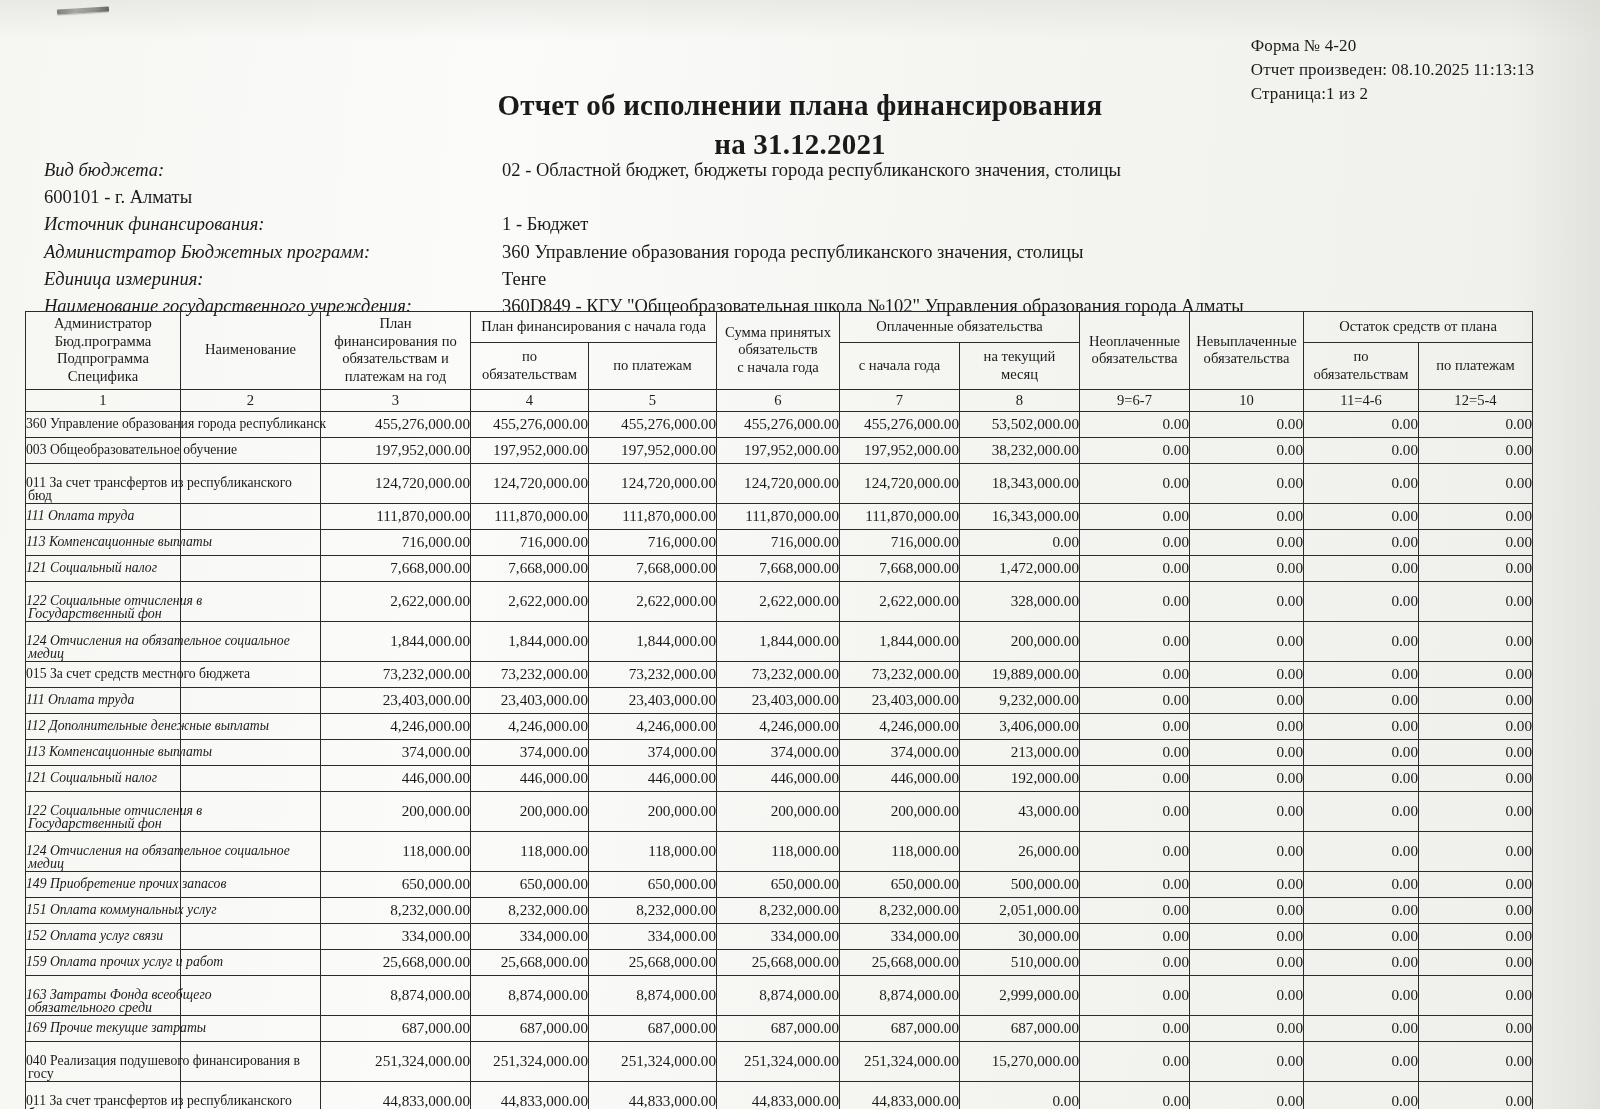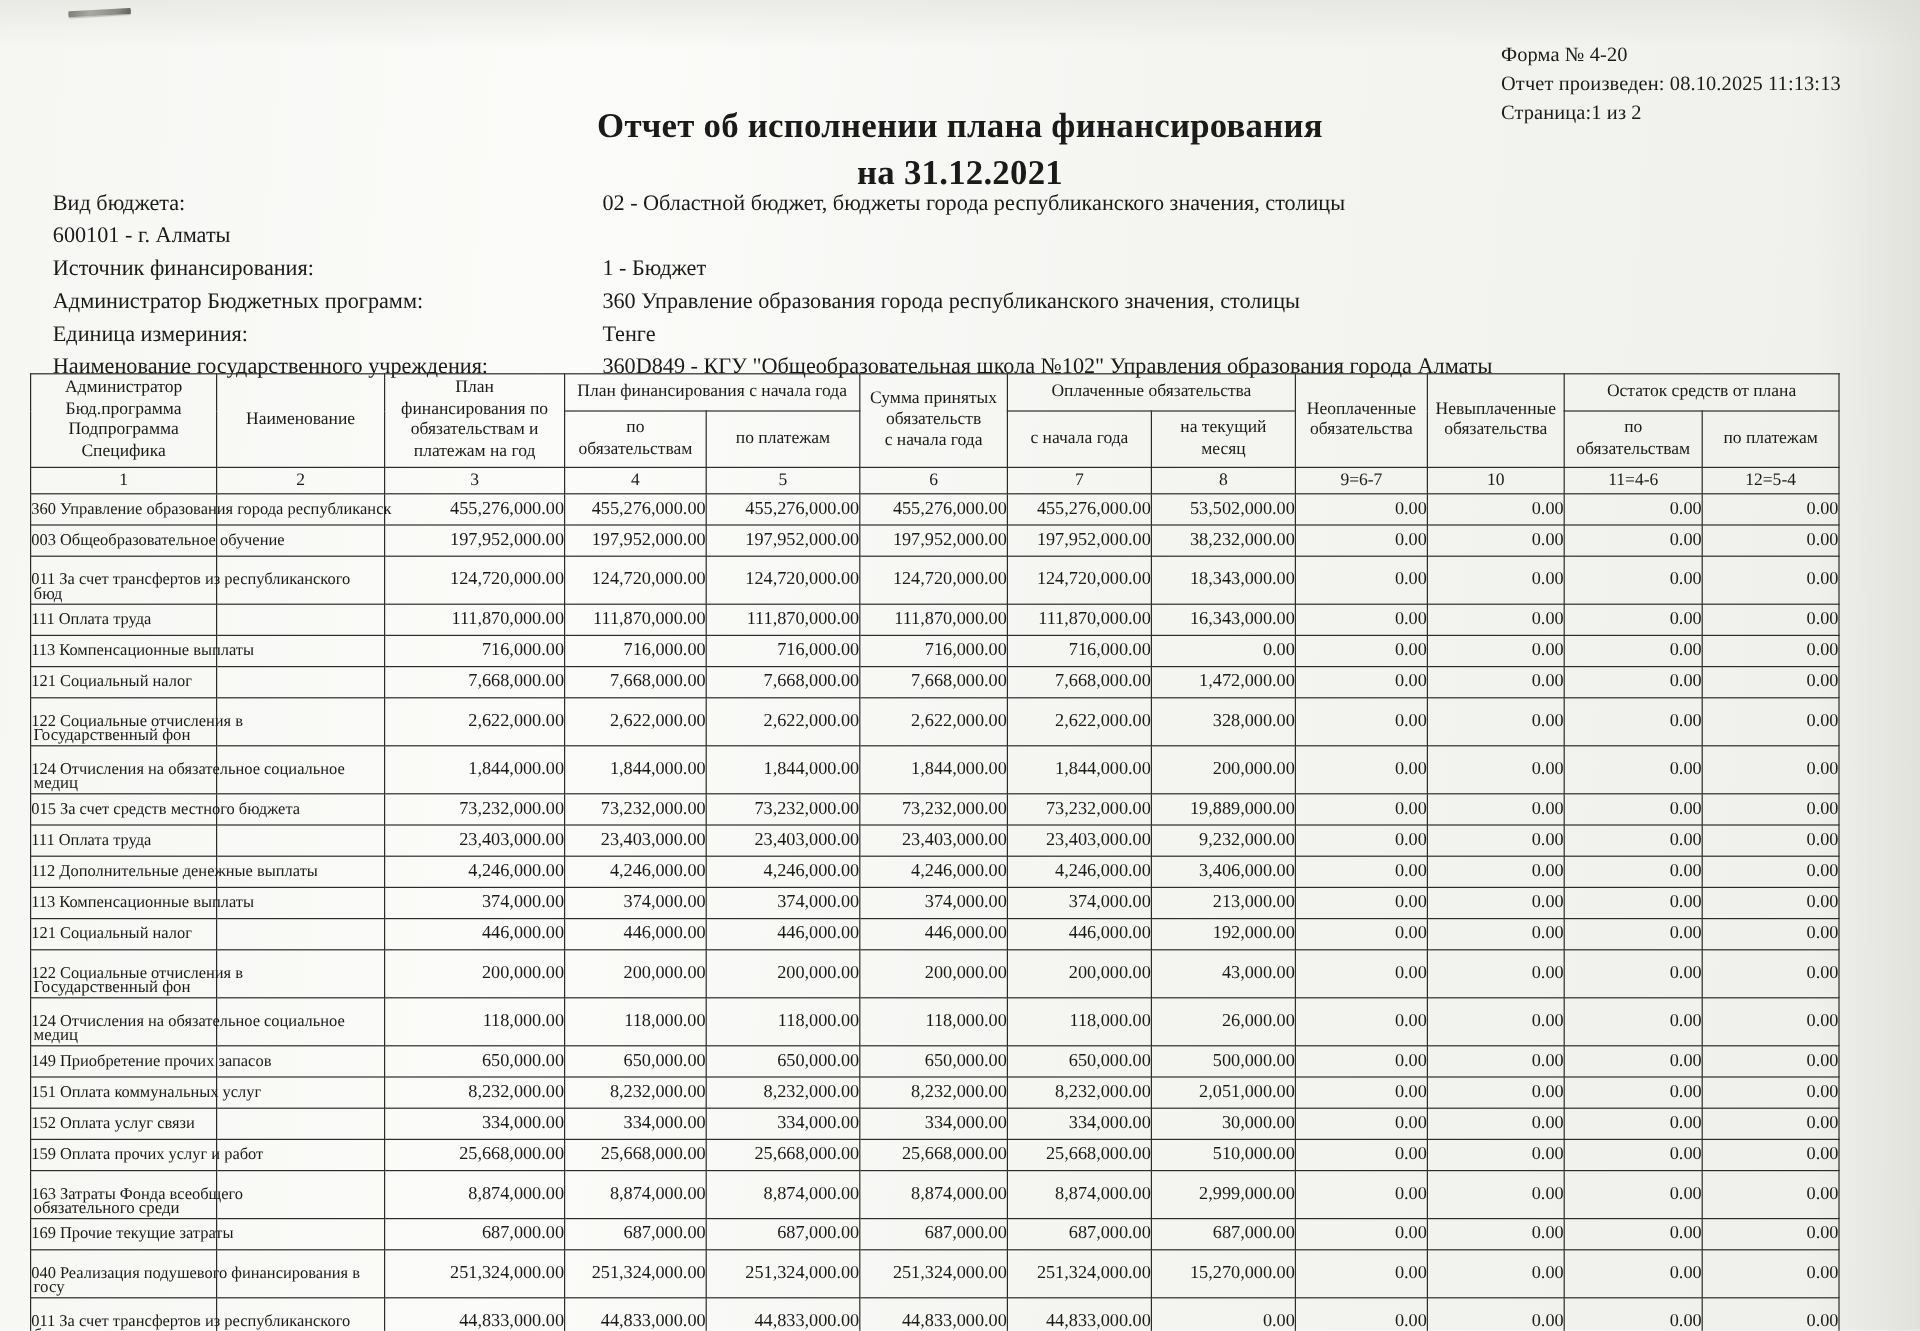--- a/index.html
+++ b/index.html
@@ -72,21 +72,21 @@
     position: absolute;
     left: 44px; top: 157px;
     width: 1320px;
   }
   .info-row {
     display: flex;
     font-size: 18.5px;
     line-height: 1.47;
     white-space: nowrap;
   }
-  .info-label { width: 458px; flex: 0 0 458px; }
+  .info-label { width: 458px; flex: 0 0 458px; font-style: italic; }
   .info-value { flex: 1; }
 
   
   .tbl-wrap {
     position: absolute;
     left: 25px; top: 311px;
     width: 1507px;
   }
   table.rep {
     border-collapse: collapse;
@@ -138,21 +138,21 @@
     position: absolute;
     left: 2px;
     bottom: -1px;
     font-size: 14px;
     line-height: 1.15;
   }
   
   .ind0 { padding-left: 8px; }
   .ind1 { padding-left: 22px; }
   .ind2 { padding-left: 38px; margin-top: 43px; }
-  .ind3 { padding-left: 58px; }
+  .ind3 { padding-left: 58px; font-style: italic; }
 </style>
 </head>
 <body>
 
 <div class="page">
   <div class="scan-shade-t"></div>
   <div class="scan-shade-r"></div>
   <div class="staple"></div>
 
   <div class="topmeta">

